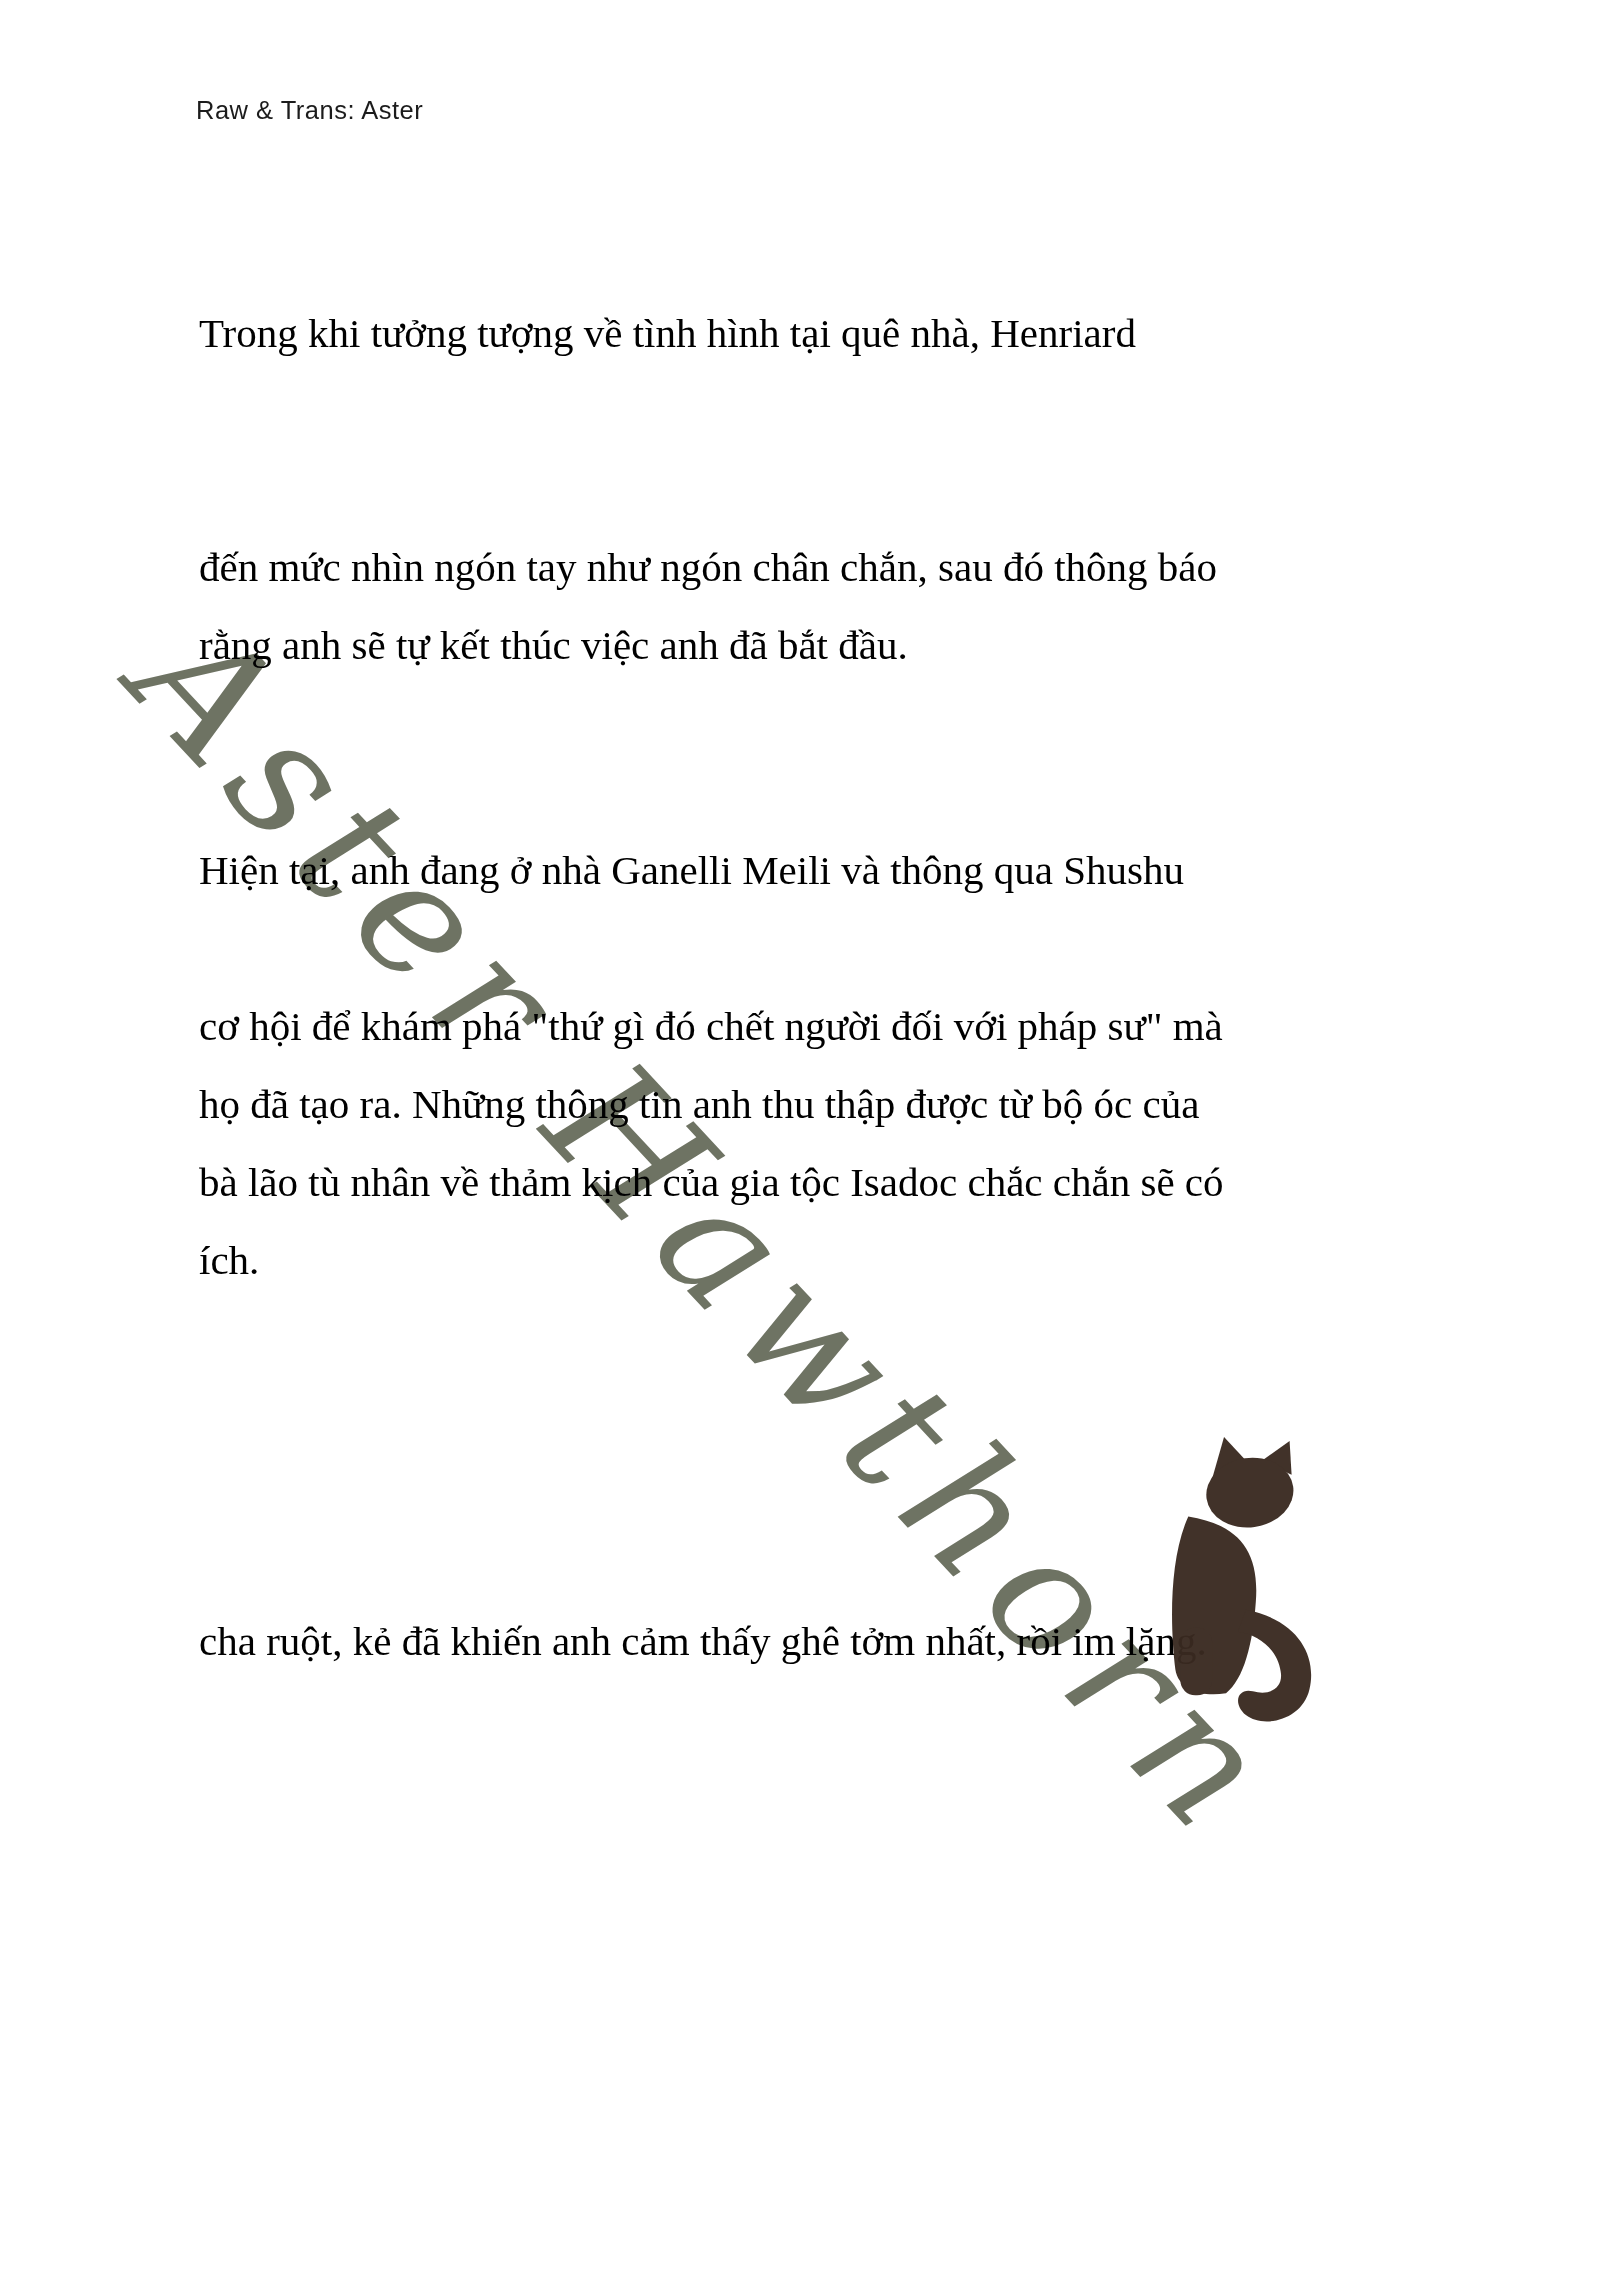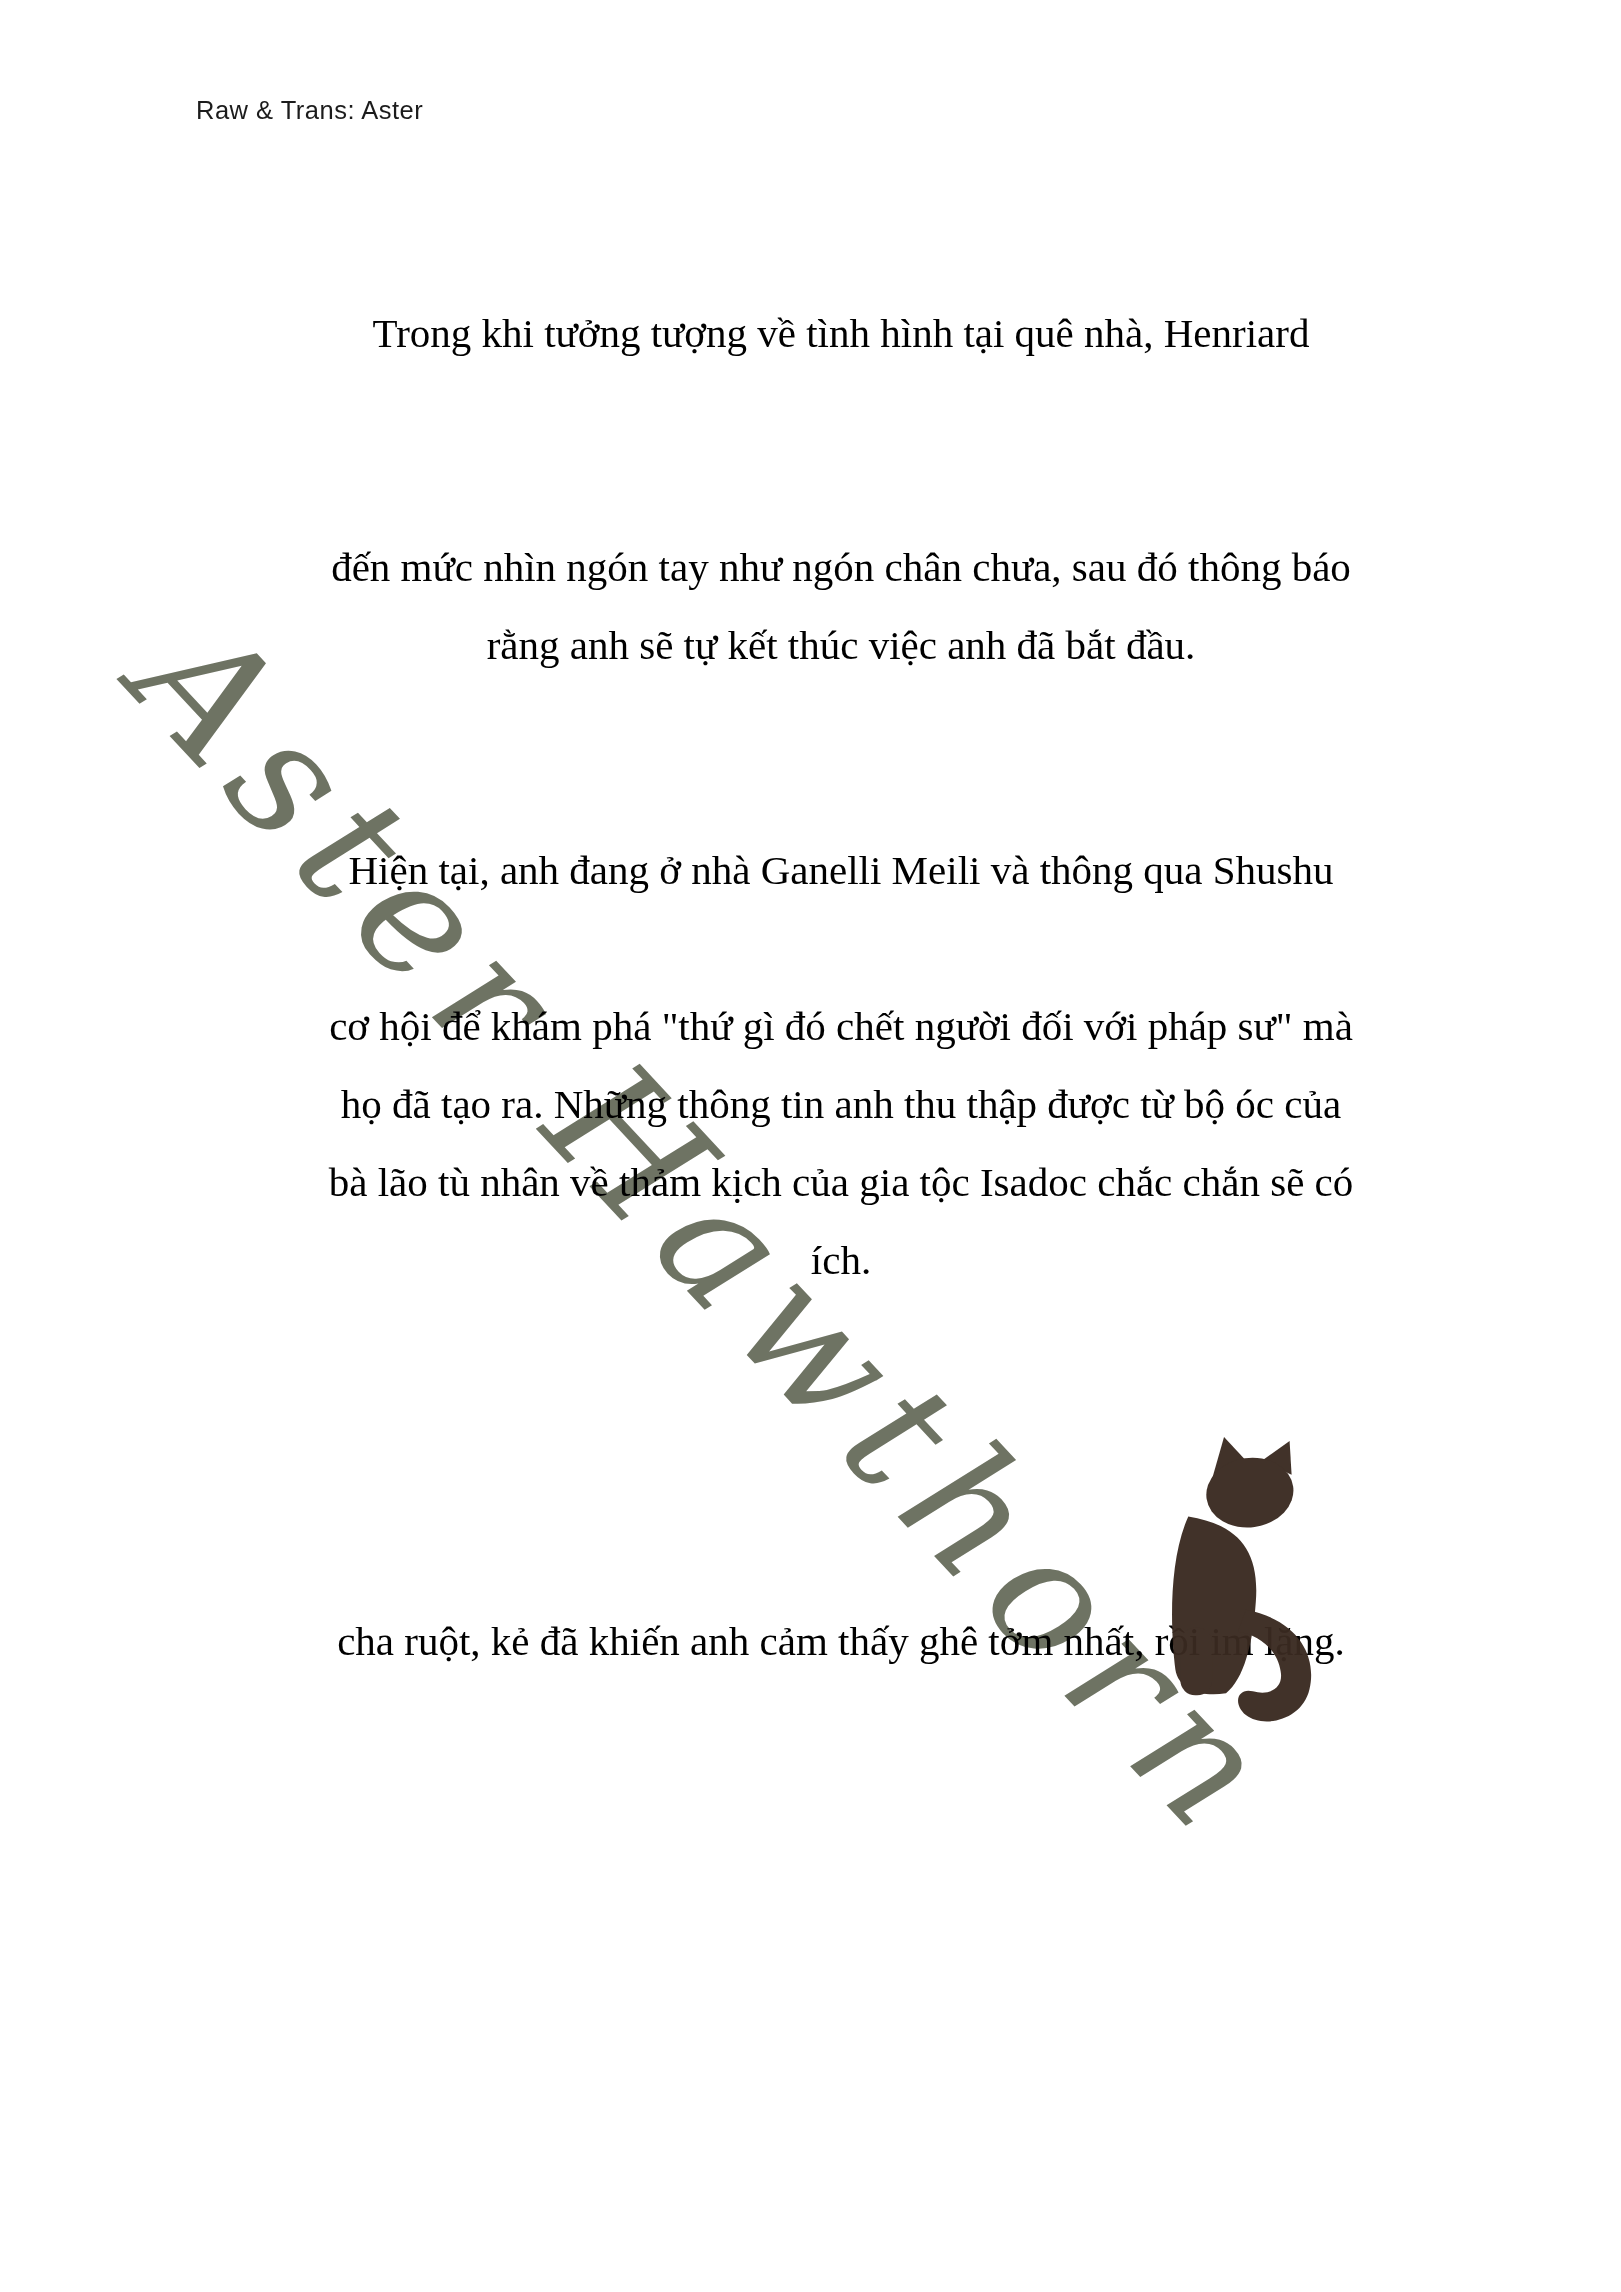--- a/index.html
+++ b/index.html
@@ -4,21 +4,20 @@
 <style>
   html, body { margin:0; padding:0; background:#e9e9e9; }
   .page {
     position:relative;
     width:1621px;
     height:2293px;
     margin:0 auto;
     background:#ffffff;
     overflow:hidden;
     font-family:"Liberation Serif", serif;
-    text-align:center;
   }
   .header {
     position:absolute;
     left:196px;
     top:96px;
     font-family:"Liberation Sans", sans-serif;
     font-size:25.5px;
     color:#1c1c1c;
     z-index:4;
     letter-spacing:0.5px;
@@ -67,21 +66,21 @@
   <div class="header">Raw &amp; Trans: Aster</div>
 
   <div class="watermark" style="color: rgb(79, 85, 66);">Aster Hawthorn</div>
 
   <div class="content">
 
     <p class="para">
       <span class="line">Trong khi tưởng tượng về tình hình tại quê nhà, Henriard</span><br>
       <br>
       <br>
-      <span class="line">đến mức nhìn ngón tay như ngón chân chưa, sau đó thông báo</span><br>
+      <span class="line">đến mức nhìn ngón tay như ngón chân chắn, sau đó thông báo</span><br>
       <span class="line">rằng anh sẽ tự kết thúc việc anh đã bắt đầu.</span>
     </p>
 
     <p class="para">
       <span class="line">Hiện tại, anh đang ở nhà Ganelli Meili và thông qua Shushu</span><br>
       <br>
       <span class="line">cơ hội để khám phá "thứ gì đó chết người đối với pháp sư" mà</span><br>
       <span class="line">họ đã tạo ra. Những thông tin anh thu thập được từ bộ óc của</span><br>
       <span class="line">bà lão tù nhân về thảm kịch của gia tộc Isadoc chắc chắn sẽ có</span><br>
       <span class="line">ích.</span>

